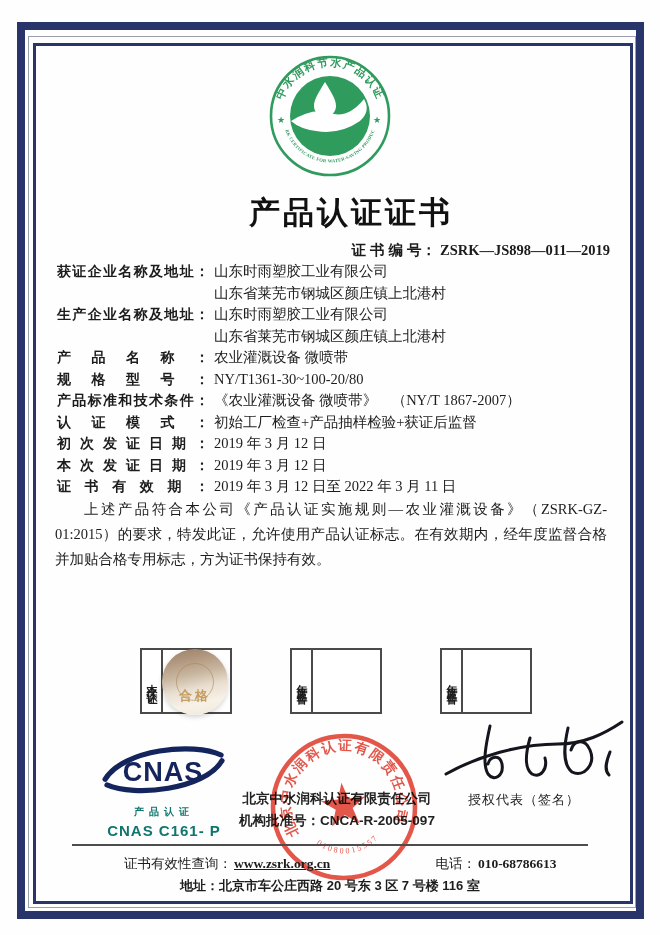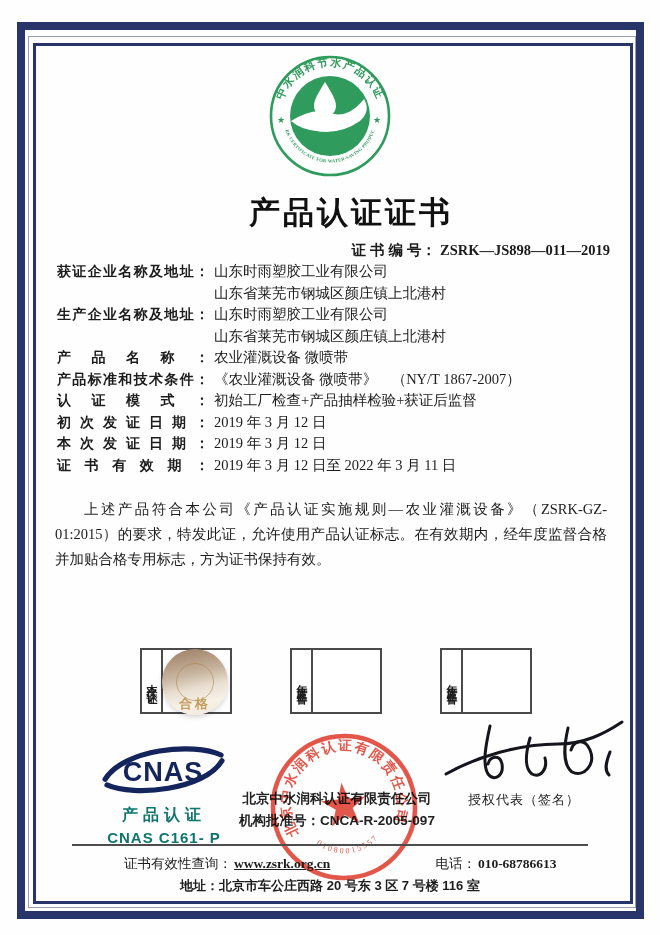--- a/index.html
+++ b/index.html
@@ -39,27 +39,27 @@
   .stamp-box .strip { width:21px; border-right:2px solid #4a4a4a; display:flex;
                       align-items:center; justify-content:center; }
   .stamp-box .vtxt { writing-mode:vertical-rl; text-orientation:upright; font-size:11px;
                      font-weight:bold; letter-spacing:3px; }
   .box-1 { left:140px; } .box-2 { left:290px; } .box-3 { left:440px; }
   .sticker { position:absolute; left:162px; top:649px; width:66px; height:66px; border-radius:50%;
              background:linear-gradient(168deg,#9a7d65 0%,#b49a82 22%,#c9b7a1 40%,#e9dfd1 58%,#f7f1e7 78%,#efe7da 100%);
              box-shadow:0 2px 5px rgba(0,0,0,.18); }
   .sticker::before { content:""; position:absolute; left:14px; top:14px; width:36px; height:36px;
              border:1px solid rgba(170,130,80,.55); border-radius:50%; }
-  .sticker .stxt { position:absolute; left:0; right:0; bottom:2px; text-align:center;
+  .sticker .stxt { position:absolute; left:0; right:0; bottom:10px; text-align:center;
              color:#c69d5e; font-weight:bold; font-size:13px; letter-spacing:3px; }
 
   
   .cnas-block { position:absolute; left:86px; top:741px; width:156px; text-align:center;
                 font-family:"Liberation Sans", sans-serif; color:#0f766e; }
-  .cnas-line1 { font-size:16px; font-weight:bold; letter-spacing:5px; margin-top:2px; }
+  .cnas-line1 { font-size:10px; font-weight:bold; letter-spacing:5px; margin-top:2px; }
   .cnas-line2 { font-size:15px; font-weight:bold; letter-spacing:1px; margin-top:3px; }
 
   .issuer { position:absolute; left:212px; top:788px; width:250px; text-align:center;
             font-family:"Liberation Sans", sans-serif; font-weight:bold; font-size:13.5px;
             line-height:22px; color:#222; }
 
   .seal { position:absolute; left:268px; top:731px; width:152px; height:152px;
           transform:rotate(-6deg); opacity:.85; mix-blend-mode:multiply; }
 
   .sig { position:absolute; left:438px; top:712px; width:192px; height:86px; }
@@ -109,20 +109,21 @@
   <div class="cert-no">
     <span class="lbl">证 书 编 号：</span><span class="val">ZSRK—JS898—011—2019</span>
   </div>
 
   <div class="fields">
     <div class="frow"><span class="flabel">获证企业名称及地址：</span><span class="fvalue">山东时雨塑胶工业有限公司</span></div>
     <div class="frow fcont">山东省莱芜市钢城区颜庄镇上北港村</div>
     <div class="frow"><span class="flabel">生产企业名称及地址：</span><span class="fvalue">山东时雨塑胶工业有限公司</span></div>
     <div class="frow fcont">山东省莱芜市钢城区颜庄镇上北港村</div>
     <div class="frow"><span class="flabel">产品名称：</span><span class="fvalue">农业灌溉设备 微喷带</span></div>
+    <div class="frow"><span class="flabel">规格型号：</span><span class="fvalue">NY/T1361-30~100-20/80</span></div>
     <div class="frow"><span class="flabel">产品标准和技术条件：</span><span class="fvalue">《农业灌溉设备 微喷带》　（NY/T 1867-2007）</span></div>
     <div class="frow"><span class="flabel">认证模式：</span><span class="fvalue">初始工厂检查+产品抽样检验+获证后监督</span></div>
     <div class="frow"><span class="flabel">初次发证日期：</span><span class="fvalue">2019 年 3 月 12 日</span></div>
     <div class="frow"><span class="flabel">本次发证日期：</span><span class="fvalue">2019 年 3 月 12 日</span></div>
     <div class="frow"><span class="flabel">证书有效期：</span><span class="fvalue">2019 年 3 月 12 日至 2022 年 3 月 11 日</span></div>
   </div>
 
   <div class="statement">上述产品符合本公司《产品认证实施规则—农业灌溉设备》（ZSRK-GZ- 01:2015）的要求，特发此证，允许使用产品认证标志。在有效期内，经年度监督合格并加贴合格专用标志，方为证书保持有效。</div>
 
   <div class="stamp-box box-1">

